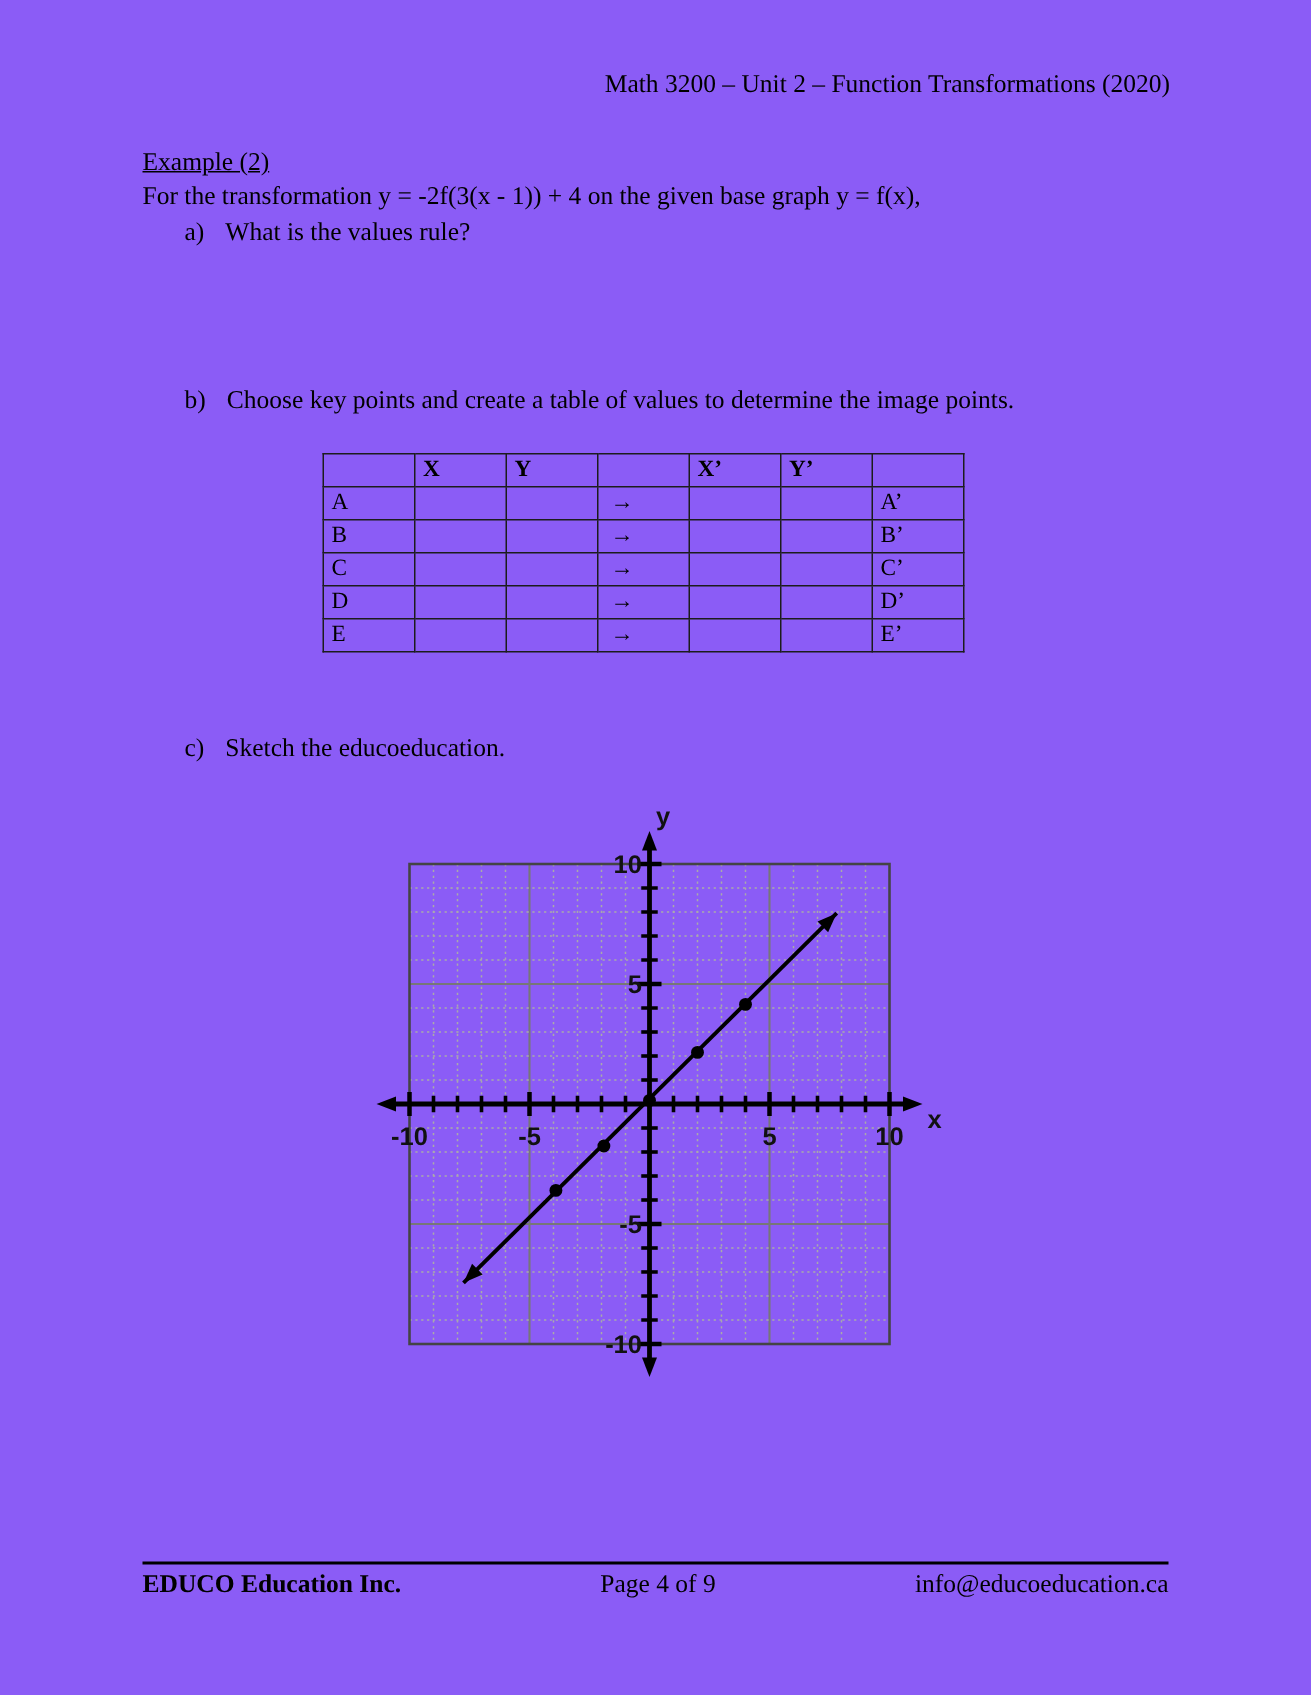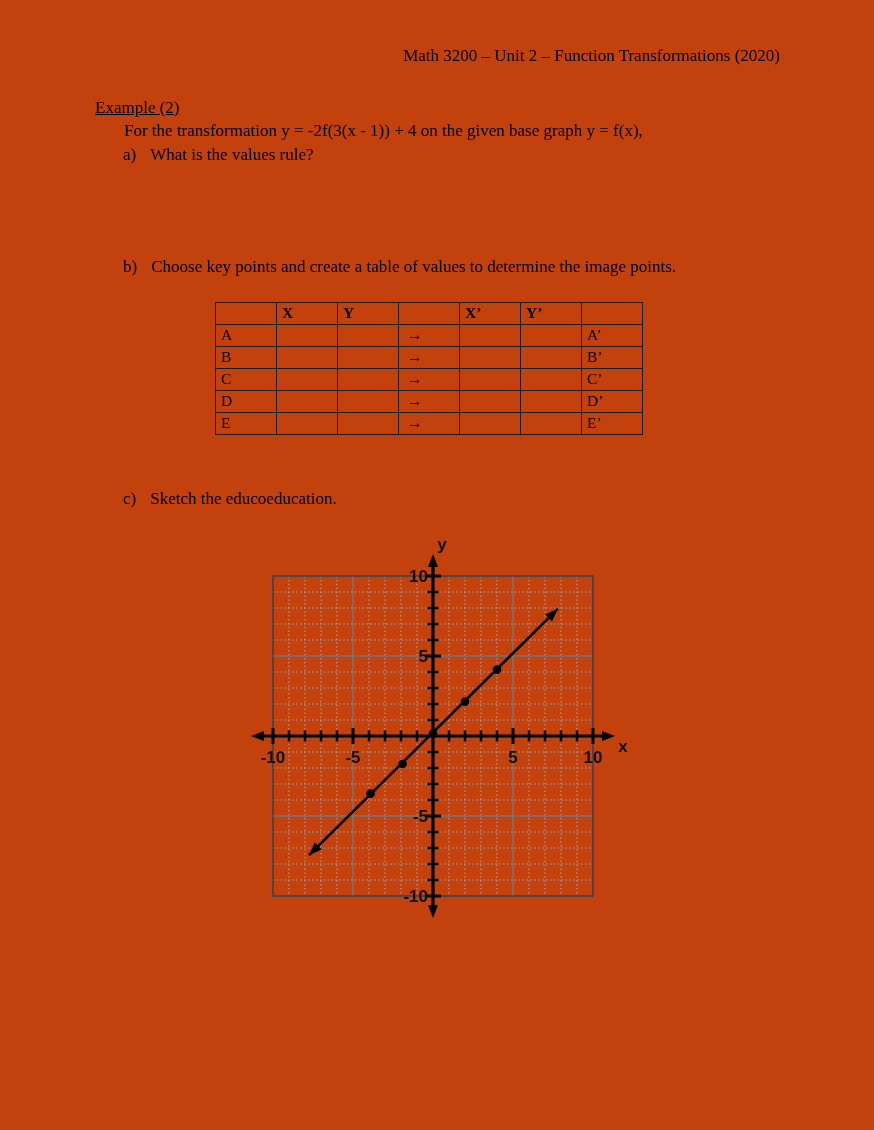--- a/index.html
+++ b/index.html
@@ -1,25 +1,25 @@
 <!DOCTYPE html>
 <html><head>
 <meta charset="utf-8">
 <style>
   html,body { margin:0; padding:0; background:#e8e8e8; }
   .page {
     position:relative; width:874px; height:1130px; margin:0 auto;
-    background:#c2410c; color:#000;
+    background:#8b5cf6; color:#000;
     font-family:"Liberation Serif", serif; font-size:17px;
     overflow:hidden;
   }
   .abs { position:absolute; }
   .header-line { top:46px; right:94px; font-size:17px; }
   .example-title { top:98px; left:95px; font-weight:normal; text-decoration:underline; }
-  .intro-line { top:121px; left:95px;margin-left:29px; }
+  .intro-line { top:121px; left:95px; }
   .part { display:flex; }
   .part .plabel { margin-right:14px; }
   .part-a { top:145px; left:123px; }
   .part-b { top:257px; left:123px; }
   .part-c { top:489px; left:123px; }
 
   table.map-table { border-collapse:collapse; top:302px; left:215px; }
   .map-table td {
     width:61px; height:22px; box-sizing:border-box;
     border:1.6px solid #1c1c1c; font-size:15.5px;
@@ -220,14 +220,19 @@
         <polygon points="309.8,75.8 304.08152669666555,88.50035680912356 297.0448116450195,81.39510232515624" fill="#000000"></polygon>
         <polygon points="61,322.2 66.71847330333446,309.49964319087644 73.75518835498053,316.60489767484376" fill="#000000"></polygon>
         <circle cx="122.6" cy="260.6" r="4.3" fill="#000000"></circle>
         <circle cx="154.6" cy="231" r="4.3" fill="#000000"></circle>
         <circle cx="185" cy="200.6" r="4.3" fill="#000000"></circle>
         <circle cx="217" cy="168.6" r="4.3" fill="#000000"></circle>
         <circle cx="249" cy="136.6" r="4.3" fill="#000000"></circle>
       </svg>
   </div>
 
+  <div class="abs footer">
+    <span class="company">EDUCO Education Inc.</span>
+    <span>Page 4 of 9</span>
+    <span>info@educoeducation.ca</span>
+  </div>
 
 </div>
 
 </body></html>

